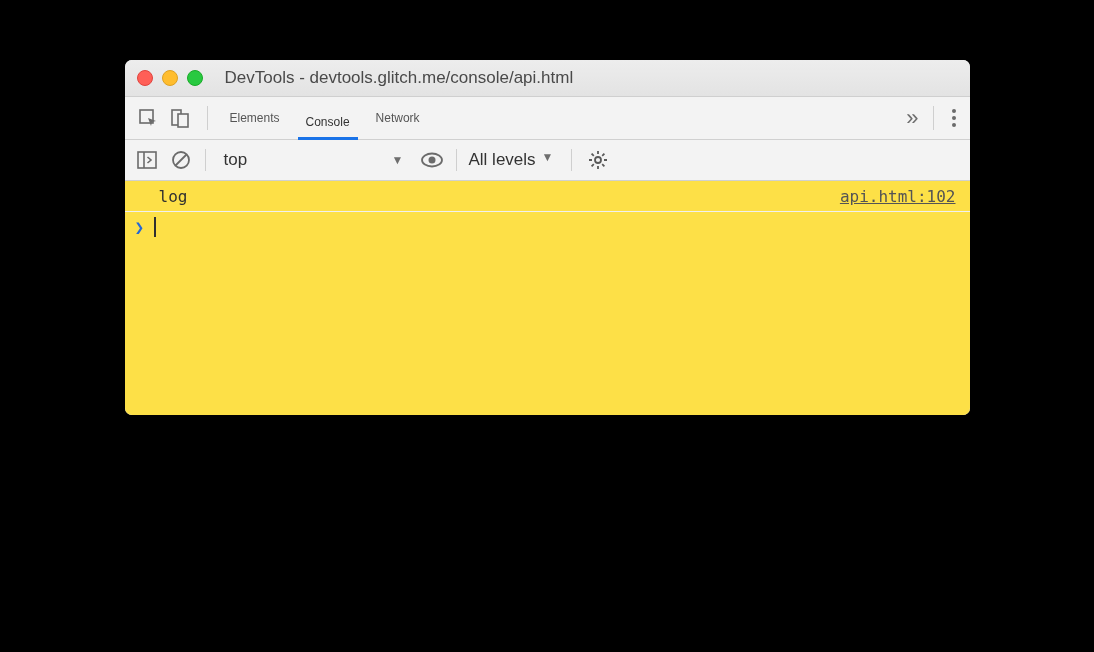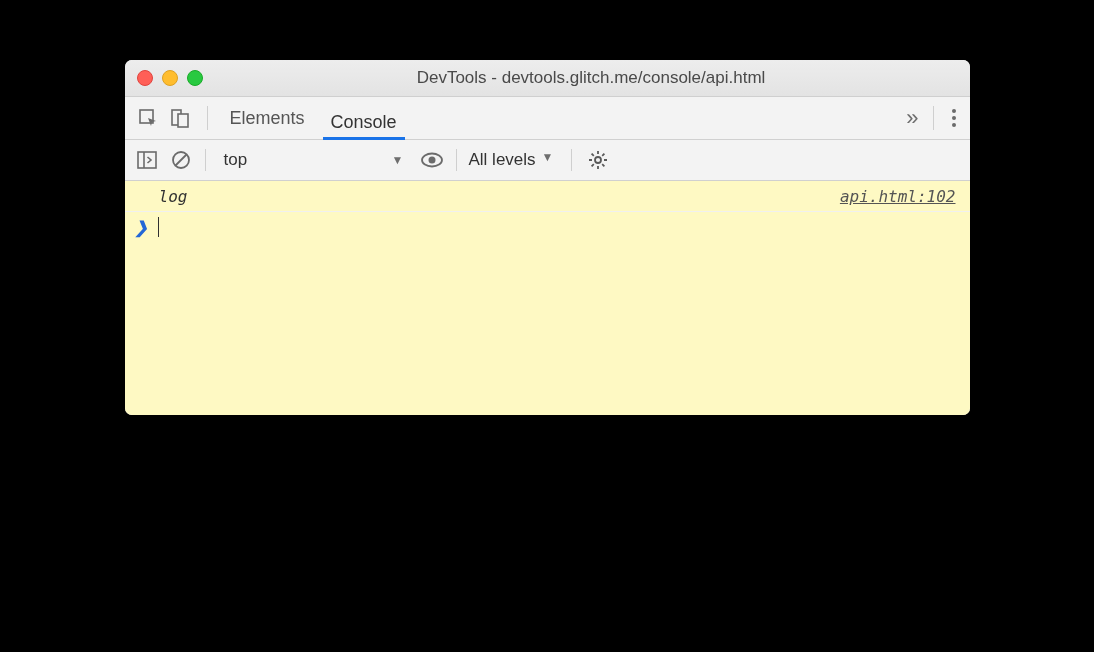--- a/index.html
+++ b/index.html
@@ -38,21 +38,21 @@
     .tl {
       width: 14px;
       height: 14px;
       border-radius: 50%;
     }
     .tl-close { background: #ff5f57; border: 0.5px solid #e0443e; }
     .tl-min   { background: #ffbd2e; border: 0.5px solid #dea123; }
     .tl-max   { background: #28c940; border: 0.5px solid #1aab29; }
     .window-title {
       flex: 1;
-      text-align: center;
+      text-align: left;
       font-size: 17px;
       color: #4a4a4a;
       padding-left: 4px;
     }
     
     .toolbar {
       height: 42px;
       background: #f3f3f3;
       border-bottom: 1px solid #d0d0d0;
       display: flex;
@@ -78,21 +78,21 @@
     .tabs {
       display: flex;
       align-items: stretch;
       height: 100%;
       gap: 22px;
       margin-left: 6px;
     }
     .tab {
       display: flex;
       align-items: center;
-      font-size: 18px;
+      font-size: 12px;
       color: #555;
       position: relative;
       padding: 0 2px;
       cursor: default;
     }
     .tab.active {
       color: #333;
       margin-top: 8px;
     }
     .tab.active::after {
@@ -170,25 +170,24 @@
     }
     .levels-dd {
       display: flex;
       align-items: flex-start;
       gap: 6px;
       font-size: 17px;
       color: #333;
     }
     
     .console-body {
-      background: #fef9c3;
+      background: #fde047;
       height: 234px;
       font-family: Menlo, Consolas, monospace;
       font-size: 16px;
-      font-style: italic;
     }
     .log-row {
       display: flex;
       justify-content: space-between;
       align-items: center;
       height: 30px;
       padding: 0 14px 0 34px;
       border-bottom: 1px solid #f0f0f0;
     }
     .log-msg {
@@ -241,20 +240,21 @@
     <div class="tb-icon">
       <svg width="20" height="20" viewBox="0 0 20 20">
         <rect x="2" y="2" width="9" height="15" fill="none" stroke="#6b6b6b" stroke-width="1.6"></rect>
         <rect x="8" y="6" width="10" height="13" fill="#f3f3f3" stroke="#6b6b6b" stroke-width="1.6"></rect>
       </svg>
     </div>
     <div class="vdivider"></div>
     <div class="tabs">
       <div class="tab">Elements</div>
       <div class="tab active">Console</div>
+      <div class="tab">Network</div>
     </div>
     <div class="toolbar-right">
       <div class="overflow-chevrons">»</div>
       <div class="vdivider"></div>
       <div class="kebab">
         <span></span>
           <span></span>
           <span></span>
       </div>
     </div>

